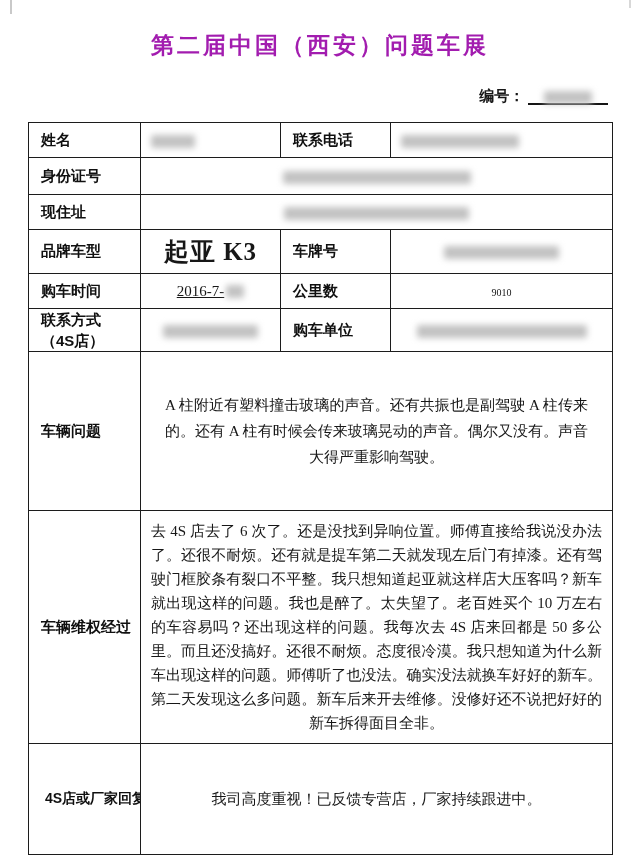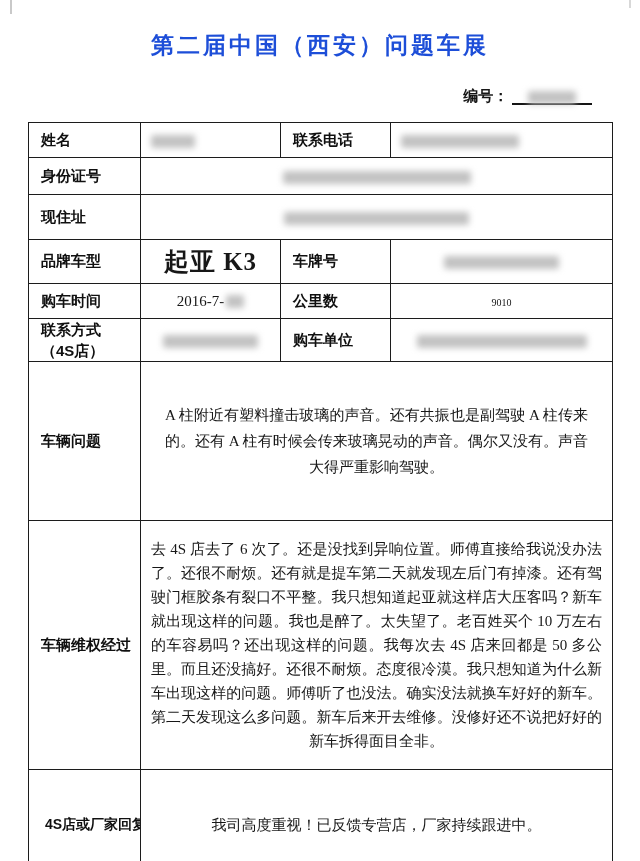--- a/index.html
+++ b/index.html
@@ -15,26 +15,26 @@
   .scan-left  { left:10px; top:0; width:2px; height:14px; }
   .scan-right { right:9px; top:0; width:2px; height:8px; background:#d8d8d8; }
 
   .title {
     text-align:center;
     margin-top:30px;
     font-size:23px;
     font-weight:bold;
     letter-spacing:3px;
     font-family:"Liberation Sans", sans-serif;
-    color:#1d4ed8;
+    color:#a21caf;
   }
 
   .serial-row {
     margin-top:26px;
-    padding-right:48px;
+    padding-right:32px;
     text-align:right;
     font-size:15px;
     height:20px;
   }
   .serial-label {
     font-weight:bold;
     font-family:"Liberation Sans", sans-serif;
     vertical-align:middle;
   }
   .serial-line {
@@ -75,41 +75,41 @@
     display:inline-block;
     height:13px;
     background:#c2c2c2;
     border-radius:2px;
     filter:blur(3px);
     vertical-align:middle;
   }
 
   .brand-value { font-weight:bold; font-size:25px; letter-spacing:1px; }
   .mileage-value { font-size:10px; }
-  .date-wrap { display:inline-flex; align-items:center; gap:2px; }
+  .date-wrap { display:inline-flex; align-items:center; gap:2px;text-decoration:underline; }
 
   td.para-problem {
     text-align:justify;
     text-align-last:center;
     line-height:26px;
     padding:10px 24px;
     font-size:15px;
   }
   td.para-process {
     text-align:justify;
     text-align-last:center;
     line-height:24px;
-    padding:16px 10px;
+    padding:8px 10px;
     font-size:15px;
   }
   td.reply-cell { text-align:center; font-size:15px; padding:0 30px; }
 
   tr.r-name    { height:35px; }
   tr.r-id      { height:37px;padding-left:6px; }
-  tr.r-addr    { height:45px; }
+  tr.r-addr    { height:35px; }
   tr.r-brand   { height:44px; }
   tr.r-date    { height:35px; }
   tr.r-contact { height:40px; }
   tr.r-problem { height:159px; }
   tr.r-process { height:225px; }
   tr.r-reply   { height:111px; }
 </style>
 </head>
 <body>
 

